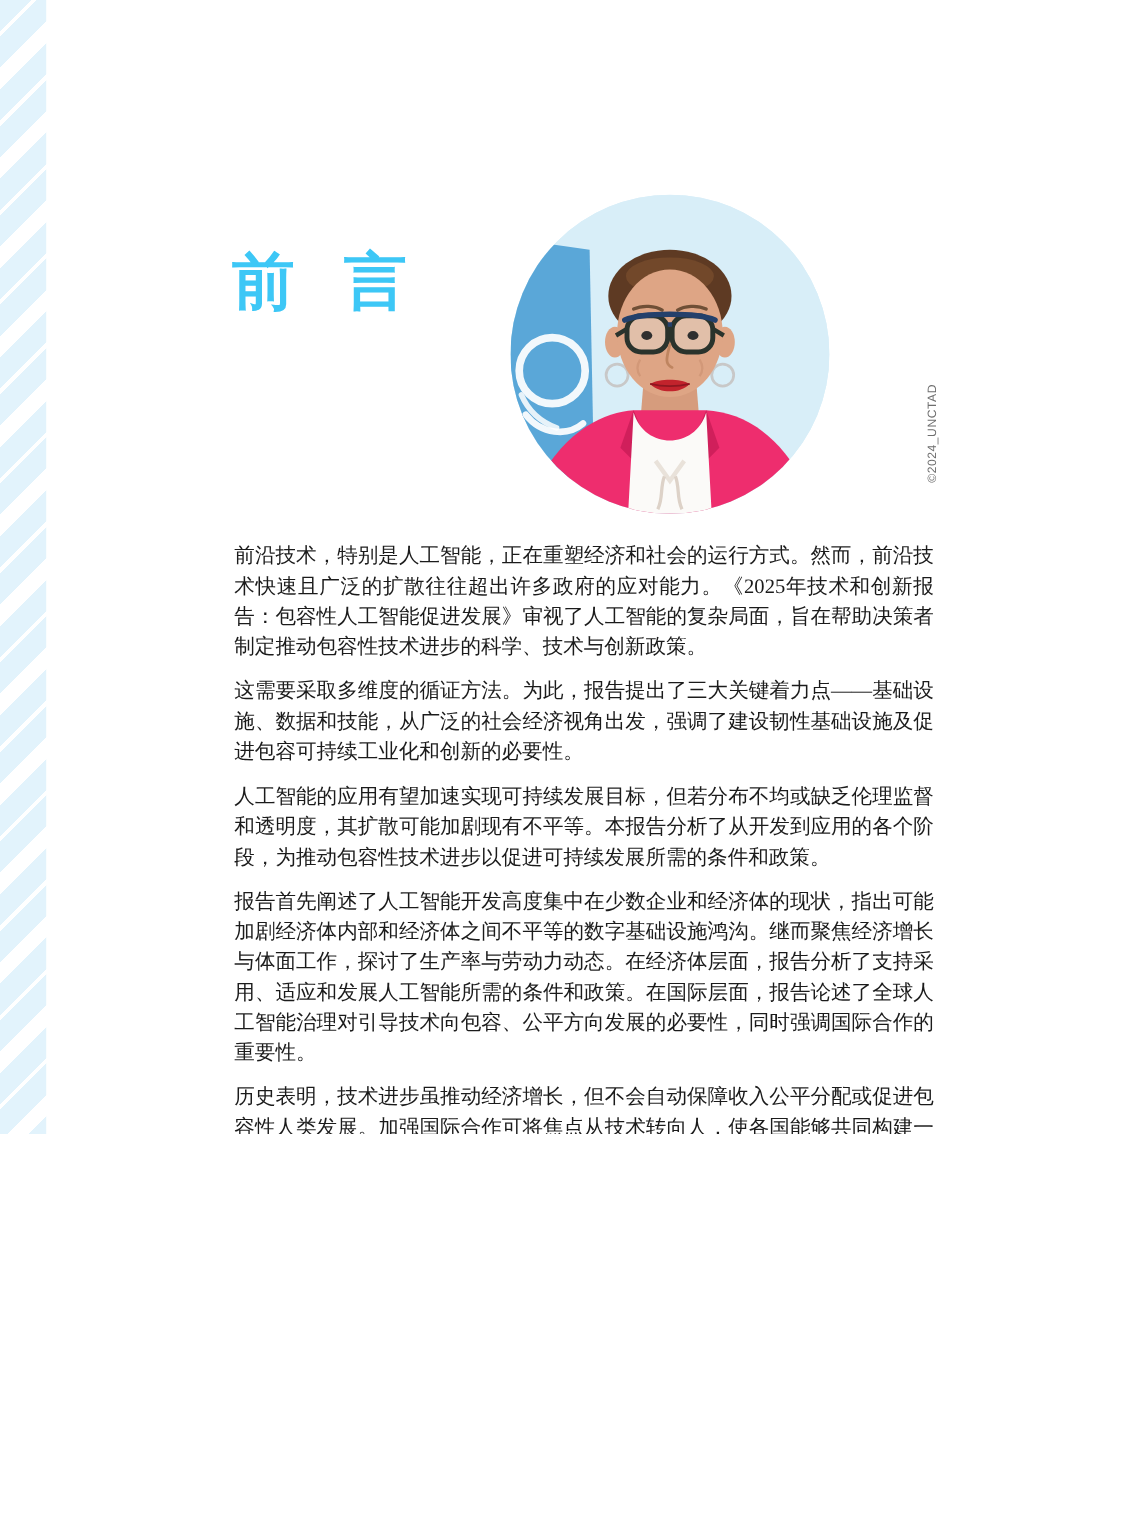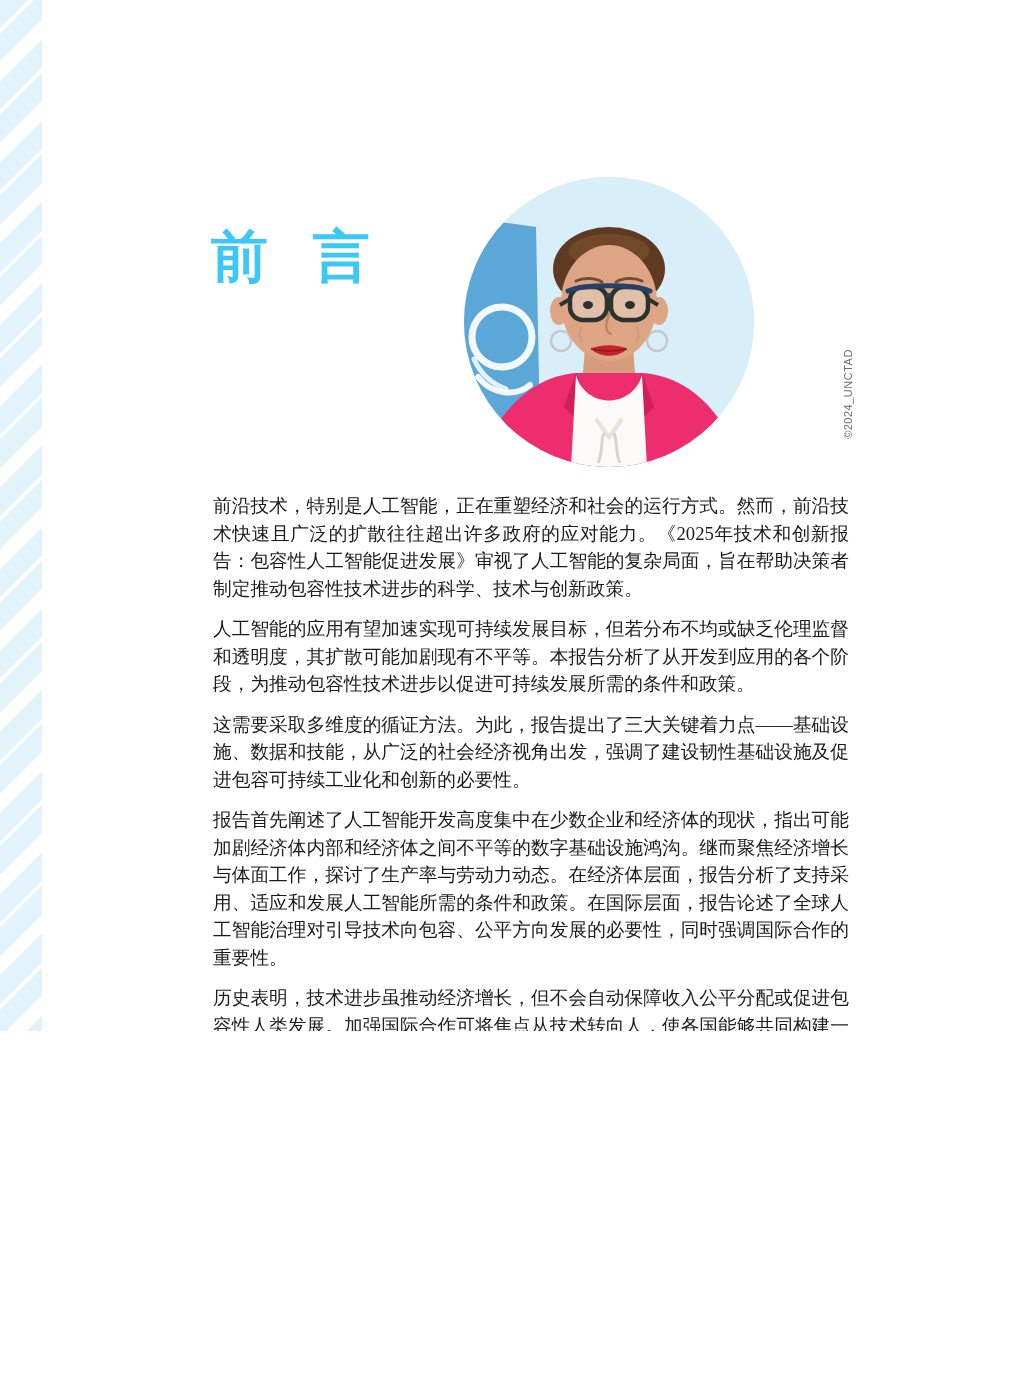--- a/index.html
+++ b/index.html
@@ -131,22 +131,22 @@
 
       <path d="M127,172 C136,167 154,167 163,172 C154,181 136,181 127,172 Z" fill="#C2232C"></path>
       <path d="M127,172 Q145,176 163,172" fill="none" stroke="#8E1720" stroke-width="1.5"></path>
     </svg>
   </div>
 
   <div class="credit">©2024_UNCTAD</div>
 
   <div class="content">
     <p>前沿技术，特别是人工智能，正在重塑经济和社会的运行方式。然而，前沿技术快速且广泛的扩散往往超出许多政府的应对能力。《2025年技术和创新报告：包容性人工智能促进发展》审视了人工智能的复杂局面，旨在帮助决策者制定推动包容性技术进步的科学、技术与创新政策。</p>
+    <p>这需要采取多维度的循证方法。为此，报告提出了三大关键着力点——基础设施、数据和技能，从广泛的社会经济视角出发，强调了建设韧性基础设施及促进包容可持续工业化和创新的必要性。</p>
     <p>人工智能的应用有望加速实现可持续发展目标，但若分布不均或缺乏伦理监督和透明度，其扩散可能加剧现有不平等。本报告分析了从开发到应用的各个阶段，为推动包容性技术进步以促进可持续发展所需的条件和政策。</p>
-    <p>这需要采取多维度的循证方法。为此，报告提出了三大关键着力点——基础设施、数据和技能，从广泛的社会经济视角出发，强调了建设韧性基础设施及促进包容可持续工业化和创新的必要性。</p>
     <p>报告首先阐述了人工智能开发高度集中在少数企业和经济体的现状，指出可能加剧经济体内部和经济体之间不平等的数字基础设施鸿沟。继而聚焦经济增长与体面工作，探讨了生产率与劳动力动态。在经济体层面，报告分析了支持采用、适应和发展人工智能所需的条件和政策。在国际层面，报告论述了全球人工智能治理对引导技术向包容、公平方向发展的必要性，同时强调国际合作的重要性。</p>
     <p>历史表明，技术进步虽推动经济增长，但不会自动保障收入公平分配或促进包容性人类发展。加强国际合作可将焦点从技术转向人，使各国能够共同构建一个全球人工智能框架。这一框架应当以共同繁荣为先，创造公共品，并将人置于人工智能发展的核心。</p>
   </div>
 
   <div class="signature-block">
     <svg class="sig-svg" width="262" height="72" viewBox="0 0 262 72" role="img" aria-label="Rebeca Grynspan">
       <g fill="none" stroke="#1C1C1C" stroke-width="2.1" stroke-linecap="round">
         <path d="M8 34 C36 16 62 12 92 19"></path>
         <path d="M26 10 C21 28 17 46 13 62"></path>
         <path d="M13 40 C28 26 40 29 35 39 C31 47 42 51 52 44"></path>

